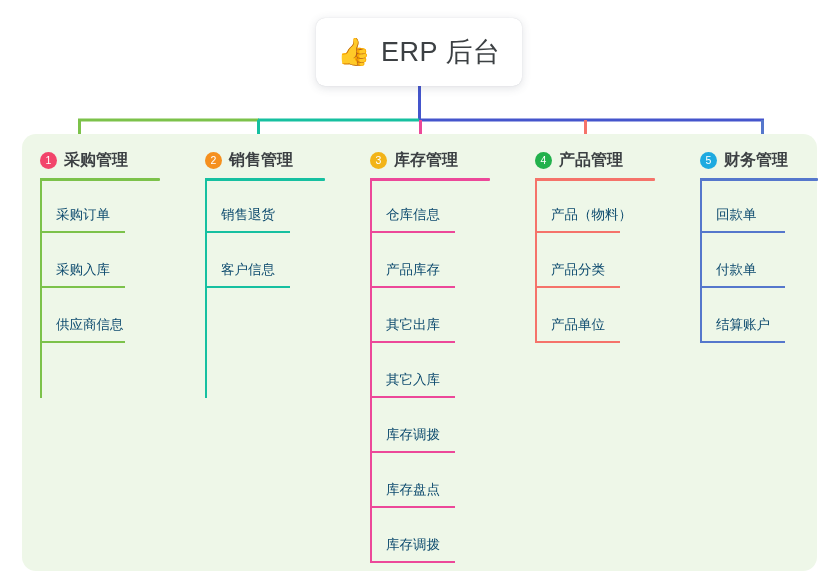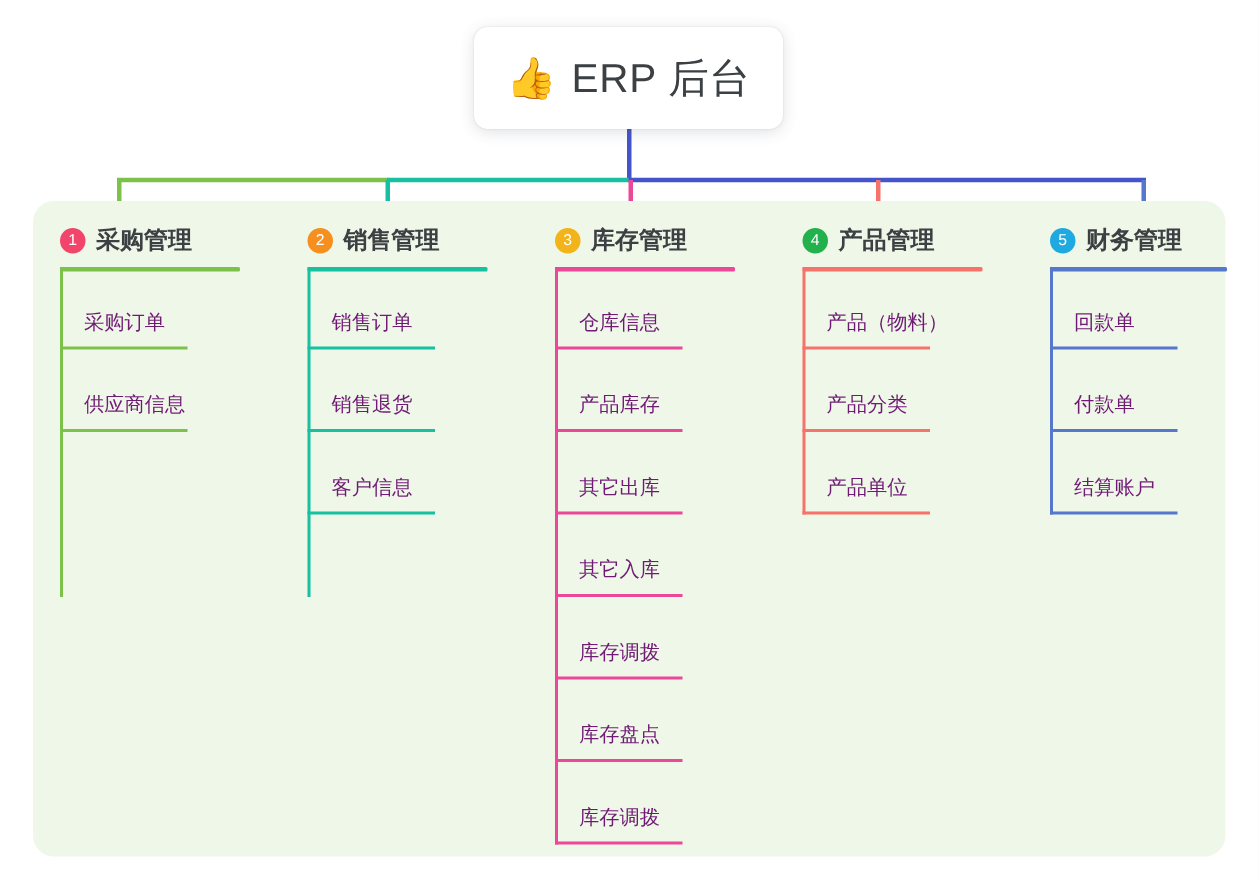--- a/index.html
+++ b/index.html
@@ -140,21 +140,21 @@
   .item {
     position: relative;
     height: 55px;
     box-sizing: border-box;
   }
   .item-label {
     position: absolute;
     left: 16px;
     bottom: 9px;
     font-size: 13.5px;
-    color: #701a75;
+    color: #0c4a6e;
     white-space: nowrap;
   }
   .item-rule {
     position: absolute;
     left: 0px;
     bottom: 0px;
     height: 2px;
     width: 85px;
   }
 </style>
@@ -194,38 +194,38 @@
           <span class="col-title">采购管理</span>
         </div>
         <div class="head-rule" style="background: rgb(124, 194, 74); width: 120px;"></div>
         <div class="items">
           <div class="spine" style="background: rgb(124, 194, 74); height: 220px;"></div>
           <div class="item">
             <span class="item-label">采购订单</span>
             <div class="item-rule" style="background: rgb(124, 194, 74);"></div>
           </div>
           <div class="item">
+            <span class="item-label">采购入库</span>
+            <div class="item-rule" style="background: rgb(124, 194, 74);"></div>
+          </div>
+          <div class="item">
             <span class="item-label">供应商信息</span>
             <div class="item-rule" style="background: rgb(124, 194, 74);"></div>
           </div>
         </div>
       </div>
       <div class="column col-1">
         <div class="col-head">
           <span class="badge" style="background: rgb(245, 144, 30);">2</span>
           <span class="col-title">销售管理</span>
         </div>
         <div class="head-rule" style="background: rgb(22, 192, 160); width: 120px;"></div>
         <div class="items">
           <div class="spine" style="background: rgb(22, 192, 160); height: 220px;"></div>
           <div class="item">
-            <span class="item-label">销售订单</span>
-            <div class="item-rule" style="background: rgb(22, 192, 160);"></div>
-          </div>
-          <div class="item">
             <span class="item-label">销售退货</span>
             <div class="item-rule" style="background: rgb(22, 192, 160);"></div>
           </div>
           <div class="item">
             <span class="item-label">客户信息</span>
             <div class="item-rule" style="background: rgb(22, 192, 160);"></div>
           </div>
         </div>
       </div>
       <div class="column col-2">

